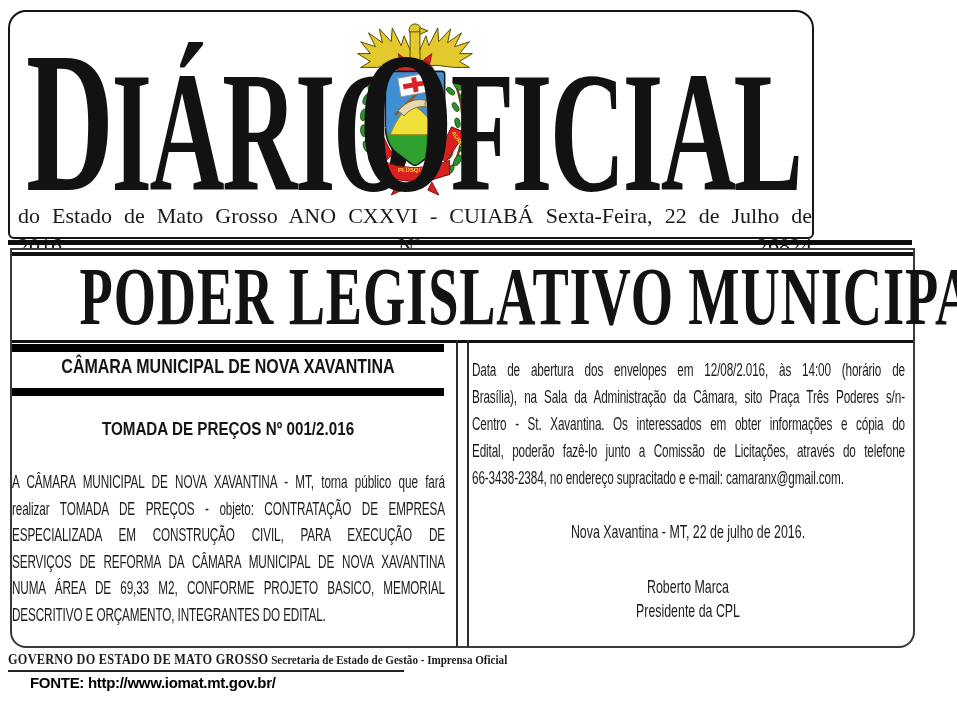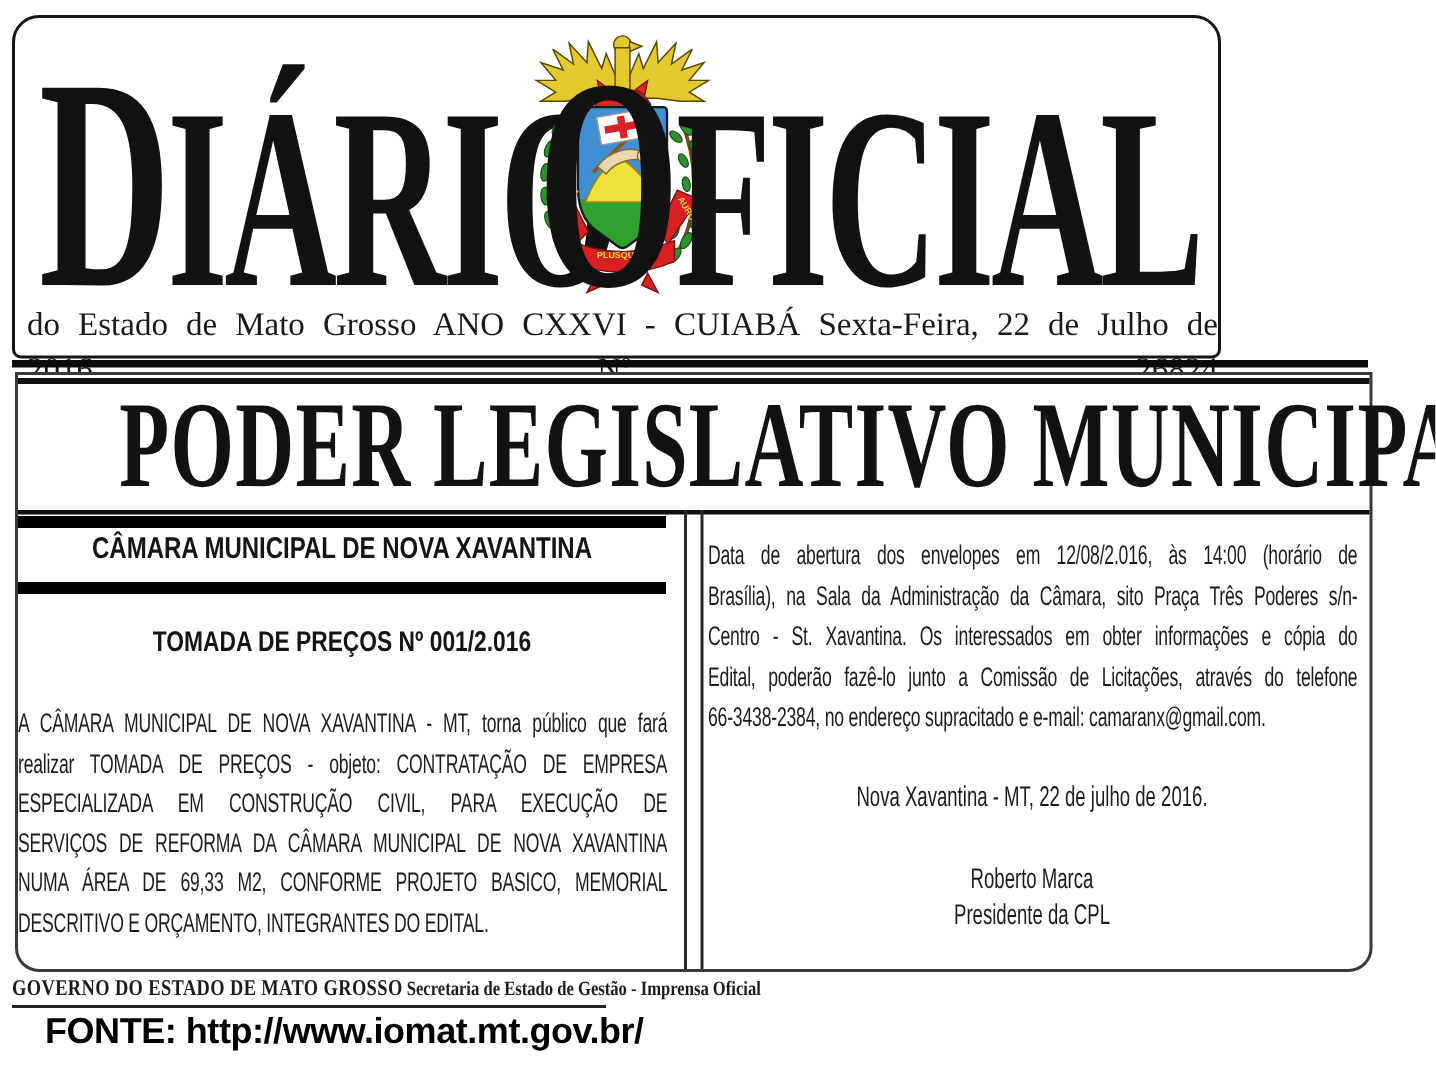--- a/index.html
+++ b/index.html
@@ -51,21 +51,21 @@
   .r-date{top:271px;}
   .sig-name{top:326px;}
   .sig-title{top:350px;}
 
   
   .gov-line{position:absolute;left:8px;top:650px;width:483px;border-bottom:2px solid #222;
     padding-bottom:2px;transform:scaleX(0.82);transform-origin:left top;white-space:nowrap;
     font-family:"Liberation Serif","DejaVu Serif",serif;font-weight:bold;color:#1c1c1c;}
   .gov-bold{font-size:15px;letter-spacing:0.3px;}
   .gov-rest{font-size:13.5px;}
-  .fonte{position:absolute;left:30px;top:674px;font-size:24px;font-weight:bold;
+  .fonte{position:absolute;left:30px;top:674px;font-size:15px;font-weight:bold;
     letter-spacing:-0.3px;color:#000;white-space:nowrap;}
 </style>
 </head>
 <body>
 
 <div class="page">
 
   <div class="masthead-box">
     <div class="mast-word word-left">DIÁRIO</div>
 

